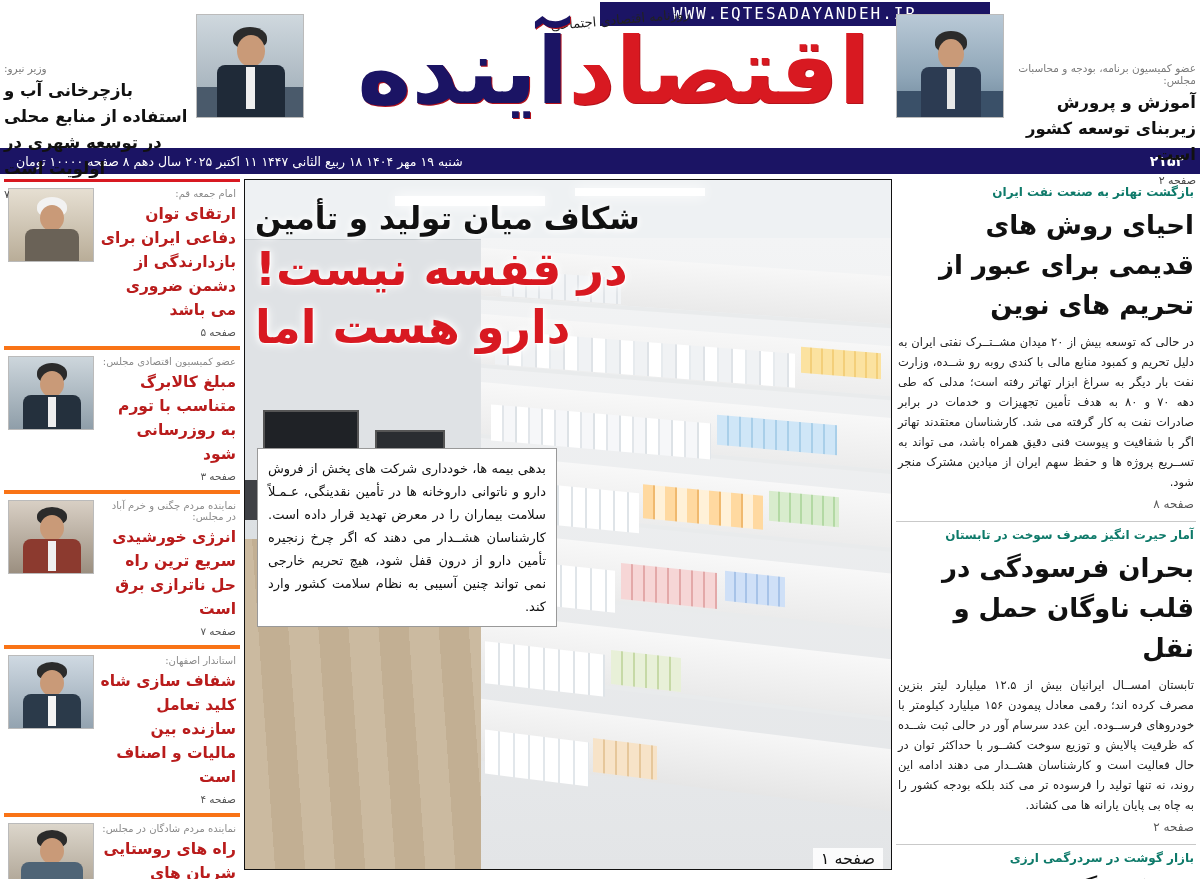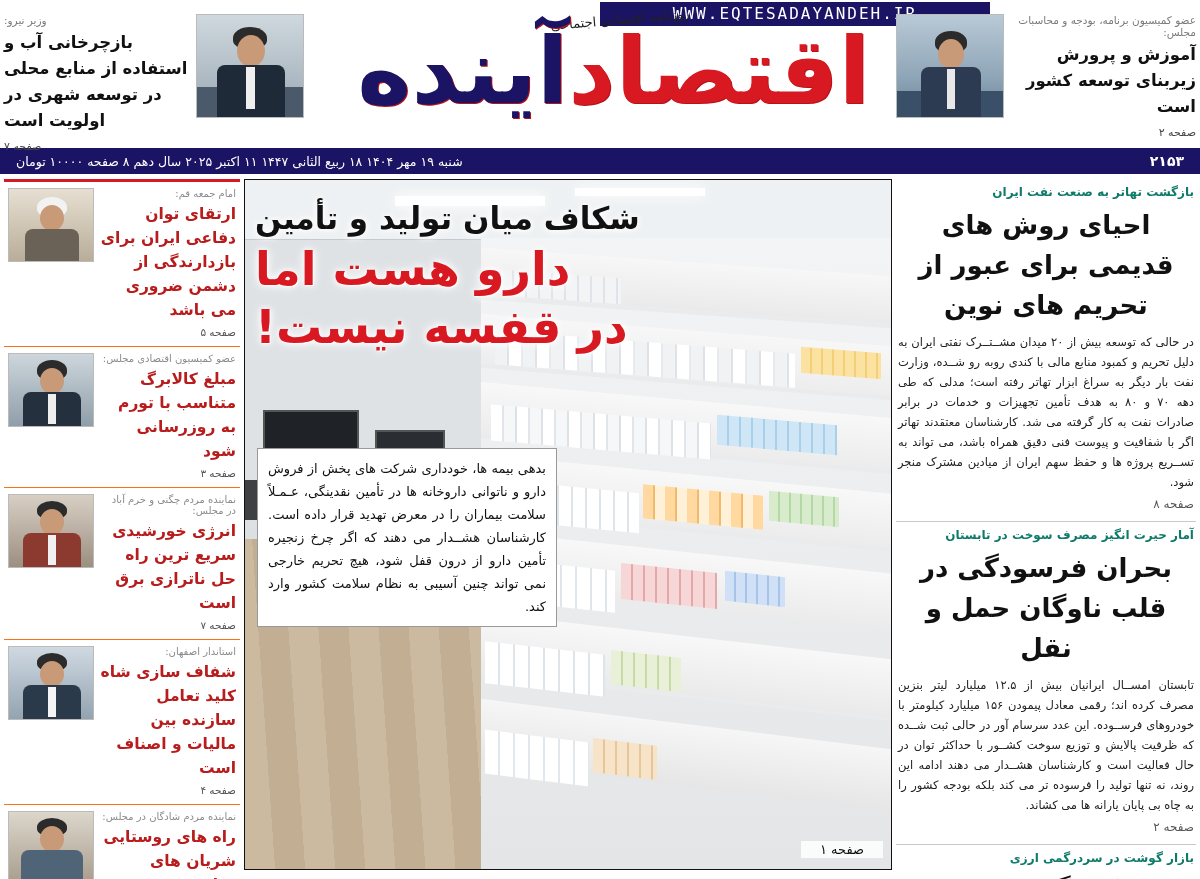--- a/index.html
+++ b/index.html
@@ -34,21 +34,21 @@
     font-size: 92px; font-weight: bold; line-height: 108px;
     color: #d81921; letter-spacing: -4px;
     text-shadow: 1px 1px 0 #b5121b;
   }
   .logo-text .blue { color: #1b1464; }
 
   .mh-side { position: absolute; top: 14px; width: 300px; height: 120px; }
   .mh-side.right { right: 4px; }
   .mh-side.left { left: 4px; }
   .mh-side .mh-label {
-    font-size: 10.5px; color: #7a7a7a; margin-bottom: 4px;
+    font-size: 10.5px; color: #7a7a7a; margin-bottom: 4px; margin-top: 48px;
   }
   .mh-side .mh-title {
     font-size: 16.5px; font-weight: bold; line-height: 26px; color: #111;
   }
   .mh-side .mh-page { font-size: 11px; color: #444; margin-top: 6px; }
   .mh-side .mh-photo {
     width: 108px; height: 104px; border: 1px solid #bbb; overflow: hidden;
     background: #9fb6c9;
   }
   .mh-side.right { display: flex; flex-direction: row; gap: 8px; }
@@ -77,21 +77,21 @@
   .content {
     display: flex; flex-direction: row;
     height: 700px; padding: 5px 4px 4px 4px; gap: 4px;
   }
   .col-right { width: 236px; }      
   .col-center { width: 648px; }
   .col-left { width: 300px; }
 
   
   .side-item {
-    border-bottom: 1px solid #f97316; padding: 6px 4px 8px 4px;
+    border-bottom: 4px solid #f97316; padding: 6px 4px 8px 4px;
     display: flex; gap: 6px; align-items: flex-start;
   }
   .side-item:last-child { border-bottom: none; }
   .side-item .s-txt { flex: 1; text-align: right; }
   .side-item .s-kicker { font-size: 10px; color: #8a8a8a; margin-bottom: 3px; }
   .side-item .s-title {
     font-size: 15.5px; font-weight: bold; line-height: 24px; color: #b91c1c;
   }
   .side-item .s-page { font-size: 10.5px; color: #555; margin-top: 4px; }
   .side-item .s-photo {
@@ -117,34 +117,33 @@
   .lead-head .l2 {
     font-size: 46px; font-weight: bold; color: #d81921; line-height: 58px;
     text-shadow: 0 0 6px #fff, 0 0 12px #fff, 1px 1px 0 #fff;
   }
   .lead-deck {
     position: absolute; left: 12px; top: 268px; width: 300px;
     background: #fff; border: 1px solid #999; padding: 8px 10px;
     font-size: 13px; line-height: 23px; text-align: justify; color: #111;
   }
   .lead-pagenum {
-    position: absolute; bottom: 11px; right: 8px; font-size: 13px;
-    color: #111; background: rgba(255,255,255,.85); padding: 1px 19px;
+    position: absolute; bottom: 0; right: 8px; font-size: 16px;
+    color: #111; background: rgba(255,255,255,.85); padding: 1px 8px;
   }
 
   
   .lstory { padding: 6px 2px 10px 2px; }
   .lstory + .lstory { border-top: 1px solid #c9c9c9; }
   .l-kicker {
     font-size: 12px; color: #0e7a6a; font-weight: bold; margin-bottom: 6px;
     text-align: right;
   }
   .l-title {
     font-size: 26px; font-weight: bold; line-height: 40px; color: #111;
-    text-align: center;
   }
   .l-title.small { font-size: 24px; line-height: 37px; }
   .l-body {
     font-size: 11.5px; line-height: 20px; text-align: justify; color: #222;
     margin-top: 7px;
   }
   .l-page { font-size: 12px; color: #555; margin-top: 5px; text-align: right; }
 </style>
 </head>
 <body>
@@ -278,22 +277,22 @@
 
             <div style="position:absolute;left:4px;top:498px;width:104px;height:44px;transform:skewY(7deg);background:repeating-linear-gradient(90deg,#ffffff 0 13px,#e2e7eb 13px 15px)"></div>
             <div style="position:absolute;left:112px;top:504px;width:64px;height:34px;transform:skewY(7deg);background:repeating-linear-gradient(90deg,#f7e3c8 0 10px,#e6c79b 10px 12px)"></div>
 
             <div style="position:absolute;left:20px;top:36px;width:120px;height:26px;transform:skewY(4deg);background:repeating-linear-gradient(90deg,#f2f4f6 0 11px,#e0e4e8 11px 13px)"></div>
           </div>
         </div>
 
         <div class="lead-head">
           <div class="l1">شکاف میان تولید و تأمین</div>
+          <div class="l2">در قفسه نیست!</div>
           <div class="l2">دارو هست اما</div>
-          <div class="l2">در قفسه نیست!</div>
         </div>
 
         <div class="lead-deck">بدهی بیمه ها، خودداری شرکت های پخش از فروش دارو و ناتوانی داروخانه ها در تأمین نقدینگی، عـمـلاً سلامت بیماران را در معرض تهدید قرار داده است. کارشناسان هشــدار می دهند که اگر چرخ زنجیره تأمین دارو از درون قفل شود، هیچ تحریم خارجی نمی تواند چنین آسیبی به نظام سلامت کشور وارد کند.</div>
         <div class="lead-pagenum">صفحه ۱</div>
       </div>
     </div>
 
     <div class="col-right">
       <div class="side-redline"></div>
 

